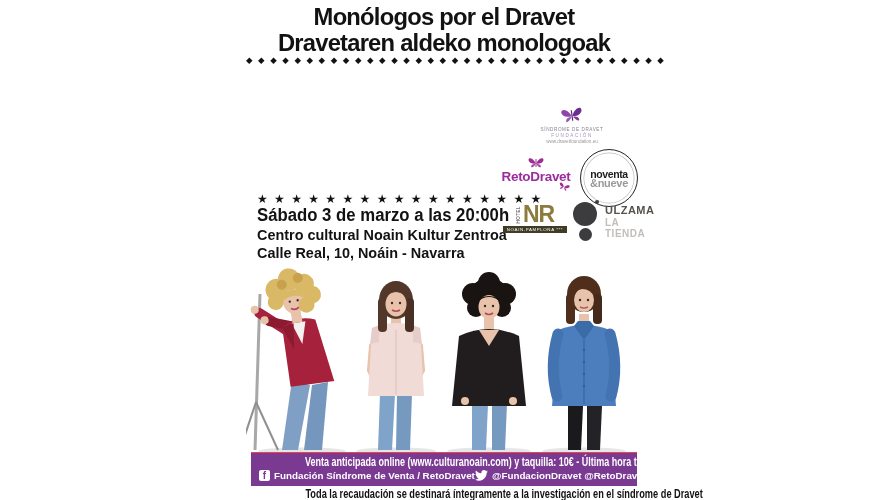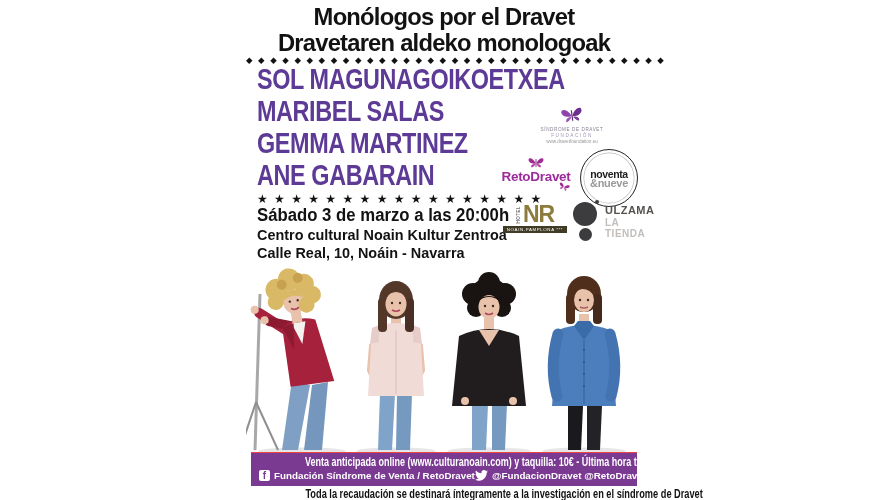--- a/index.html
+++ b/index.html
@@ -82,26 +82,20 @@
 </style>
 </head>
 <body>
 
 <div class="poster">
 
   <div class="title-line t1">Monólogos por el Dravet</div>
   <div class="title-line t2">Dravetaren aldeko monologoak</div>
   <div class="diamond-row">◆ ◆ ◆ ◆ ◆ ◆ ◆ ◆ ◆ ◆ ◆ ◆ ◆ ◆ ◆ ◆ ◆ ◆ ◆ ◆ ◆ ◆ ◆ ◆ ◆ ◆ ◆ ◆ ◆ ◆ ◆ ◆ ◆ ◆ ◆</div>
 
-  <div class="names">
-    <div class="name-line">SOL MAGUNAGOIKOETXEA</div>
-    <div class="name-line">MARIBEL SALAS</div>
-    <div class="name-line">GEMMA MARTINEZ</div>
-    <div class="name-line">ANE GABARAIN</div>
-  </div>
   <div class="star-row">★ ★ ★ ★ ★ ★ ★ ★ ★ ★ ★ ★ ★ ★ ★ ★ ★</div>
 
   <div class="evt evt-date">Sábado 3 de marzo a las 20:00h</div>
   <div class="evt evt-venue">Centro cultural Noain Kultur Zentroa</div>
   <div class="evt evt-addr">Calle Real, 10, Noáin - Navarra</div>
 
   <div class="logo lg-foundation">
     <svg width="24" height="19" viewBox="0 0 20 16">
       <g transform="rotate(-8 10 8)">
         <path d="M9.5,8 C7,2.5 2,1 1.5,4 C1,7 5.5,9.5 9.5,8.5 Z" fill="#8E44AD"></path>

